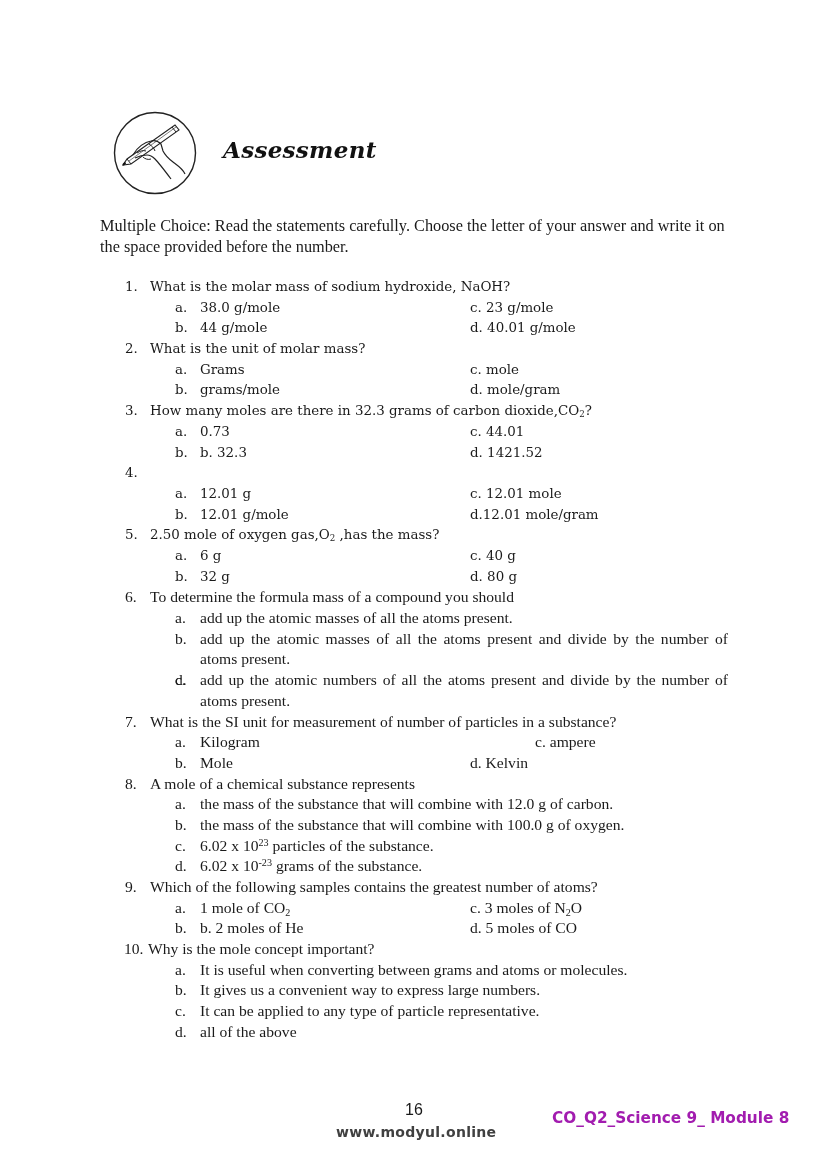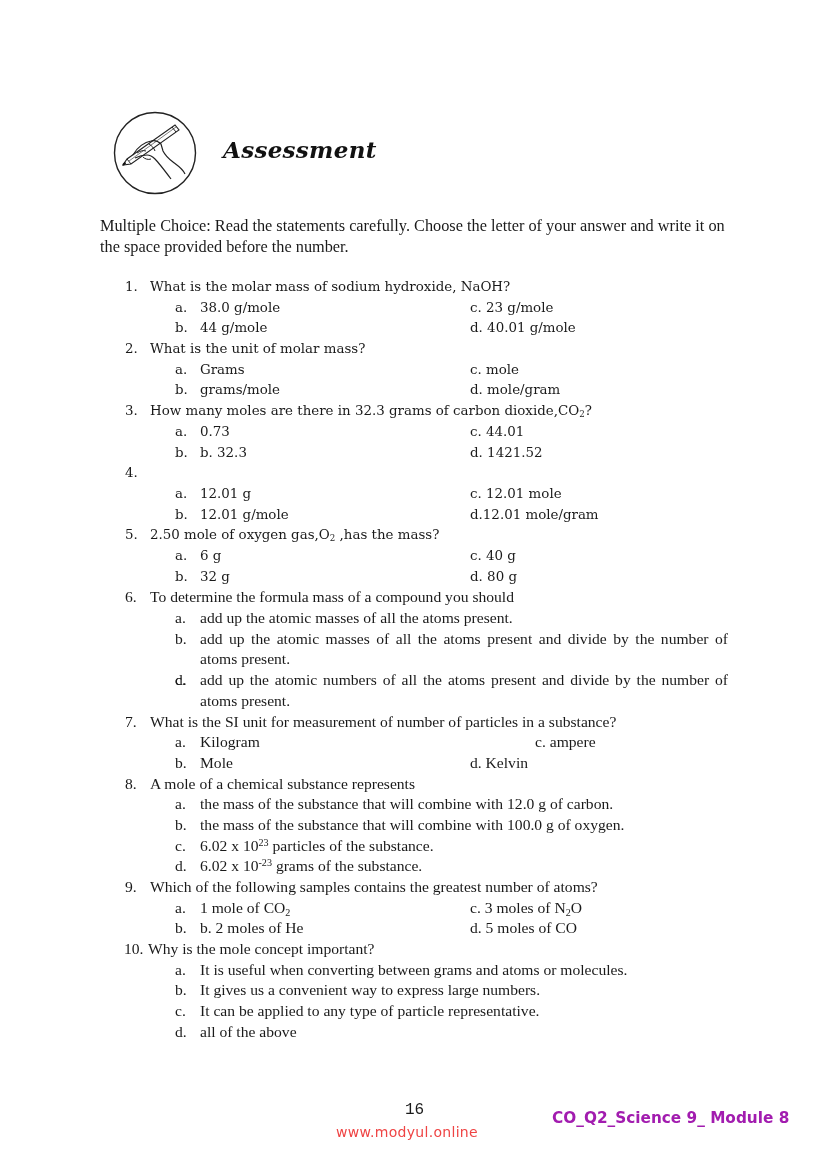--- a/index.html
+++ b/index.html
@@ -29,25 +29,25 @@
 
   .serif-lib { font-family: "Liberation Serif", serif; font-size: 15.6px; }
   .wrap-opt { position: relative; line-height: 20.7px; }
   .wrap-opt .ol { position: absolute; left: 75px; top: 0; }
   .wrap-opt .ot { margin-left: 100px; display: block; text-align: justify; text-align-last: left; width: 528px; }
 
   sub, sup { font-size: 0.65em; line-height: 0; }
   sub { vertical-align: -0.25em; }
   sup { vertical-align: 0.5em; }
 
-  .pagenum { position: absolute; left: 405px; top: 1101px; font-family: Liberation Mono, monospace; font-size: 16px; text-align: right; }
+  .pagenum { position: absolute; left: 405px; top: 1101px; font-family: Liberation Sans, sans-serif; font-size: 16px; text-align: right; }
   .module { position: absolute; left: 552px; top: 1109px; font-family: "DejaVu Sans", sans-serif;
             font-weight: bold; font-size: 15.3px; color: #a21caf; }
   .watermark { position: absolute; left: 336px; top: 1124px; font-family: "DejaVu Sans", sans-serif;
-               font-size: 14px; color: #ef4444; letter-spacing: 0.3px; }
+               font-size: 14px; color: #404040; letter-spacing: 0.3px; font-weight: bold; }
 </style>
 </head>
 <body>
 
 <div class="page">
 
   <svg class="header-icon" viewBox="0 0 84 84">
     <circle cx="42" cy="42" r="40.5" fill="#fff" stroke="#222" stroke-width="1.4"></circle>
 
     <path d="M10 54 L14 48 L62 14 L66 19 L18 53 Z" fill="#fff" stroke="#222" stroke-width="1.1"></path>

